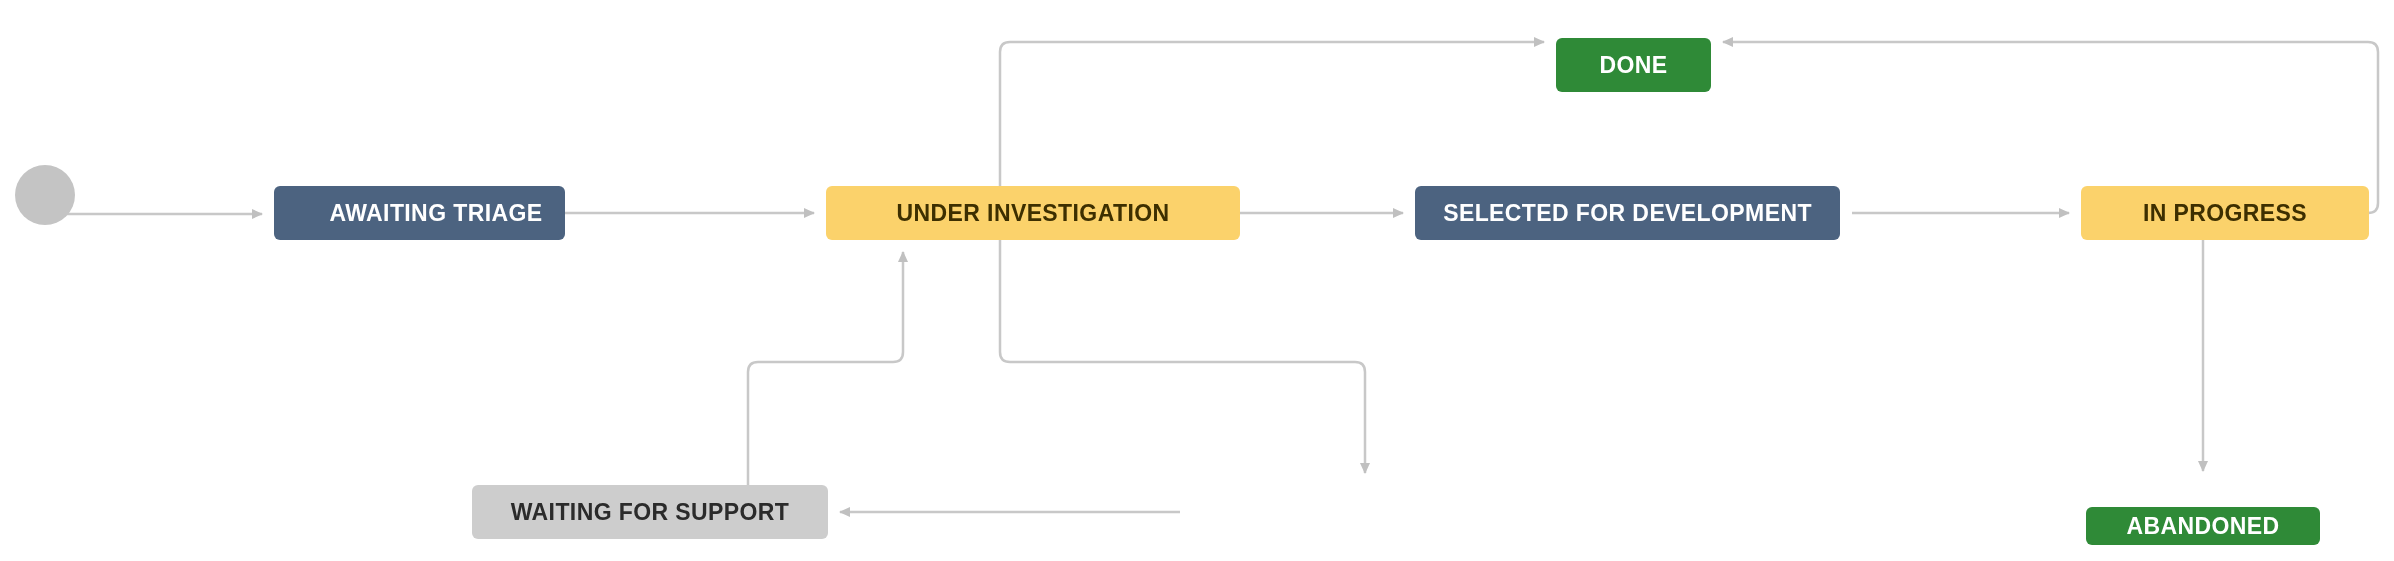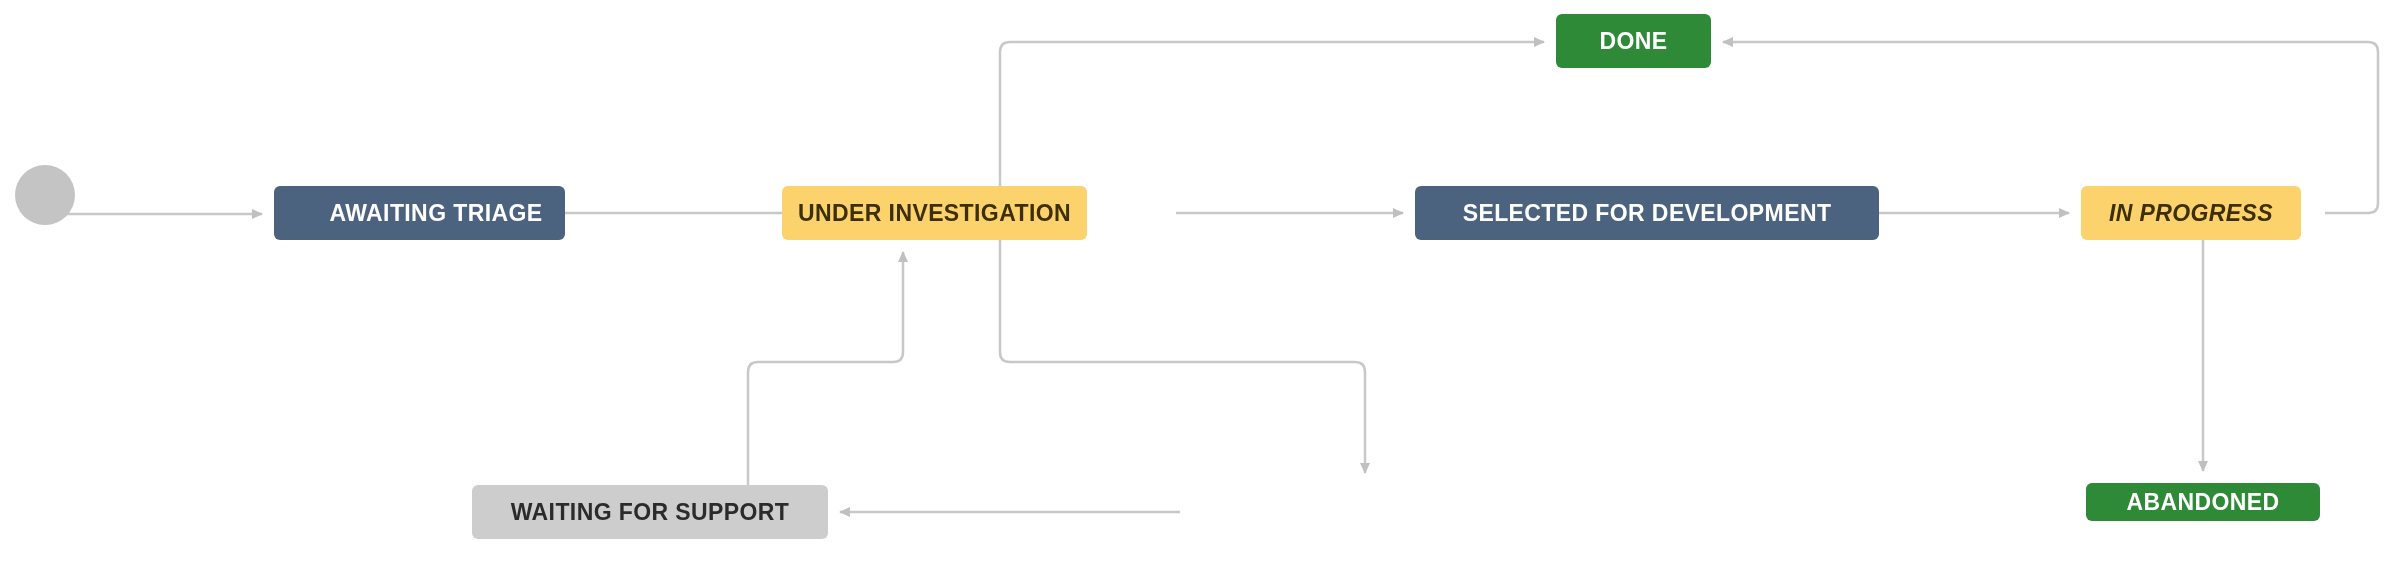--- a/index.html
+++ b/index.html
@@ -42,20 +42,21 @@
     background: #4c6380;
     color: #ffffff;
   }
   .node.status-yellow {
     background: #fbd26b;
     color: #3d2f00;
   }
   .node.status-green {
     background: #2f8a37;
     color: #ffffff;
+    margin-top: 24px;
   }
   .node.status-grey {
     background: #cdcdcd;
     color: #2b2b2b;
   }
   .start-node {
     position: absolute;
     border-radius: 50%;
     background: #c4c4c4;
   }
@@ -105,29 +106,29 @@
 
     </g>
   </svg>
 
   <div class="start-node" style="left:15px; top:165px; width:60px; height:60px;"></div>
 
   <div class="node status-blue" style="left:274px; top:186px; width:291px; height:54px;padding-left:33px;">
     <span>AWAITING TRIAGE</span>
   </div>
 
-  <div class="node status-yellow" style="left:782px; top:186px; width:305px; height:54px;">
+  <div class="node status-yellow" style="left:826px; top:186px; width:414px; height:54px;">
     <span>UNDER INVESTIGATION</span>
   </div>
 
-  <div class="node status-blue" style="left:1415px; top:186px; width:464px; height:54px;justify-content:center;">
+  <div class="node status-blue" style="left:1415px; top:186px; width:425px; height:54px;justify-content:center;">
     <span>SELECTED FOR DEVELOPMENT</span>
   </div>
 
-  <div class="node status-yellow" style="left:2081px; top:186px; width:220px; height:54px;font-style:italic;">
+  <div class="node status-yellow" style="left:2081px; top:186px; width:288px; height:54px;">
     <span>IN PROGRESS</span>
   </div>
 
   <div class="node status-green" style="left:1556px; top:14px; width:155px; height:54px;">
     <span>DONE</span>
   </div>
 
   <div class="node status-green" style="left:2086px; top:483px; width:234px; height:38px;">
     <span>ABANDONED</span>
   </div>

